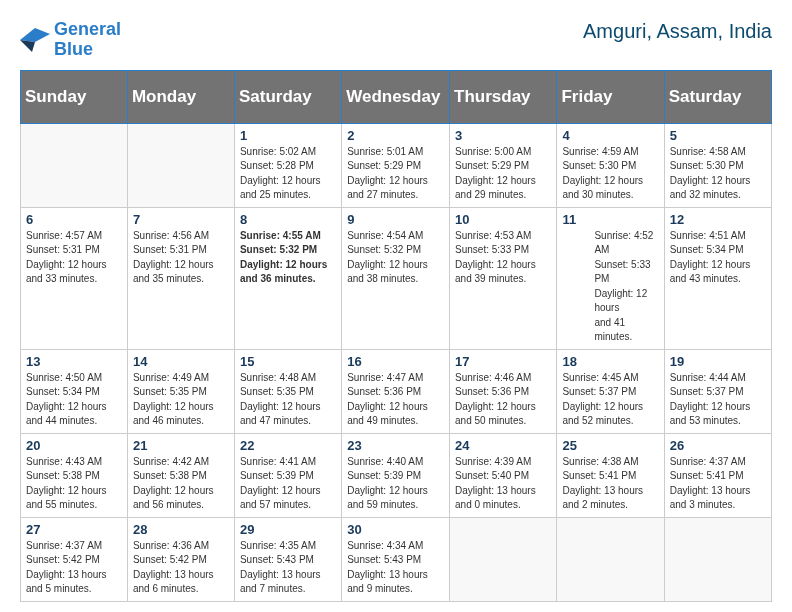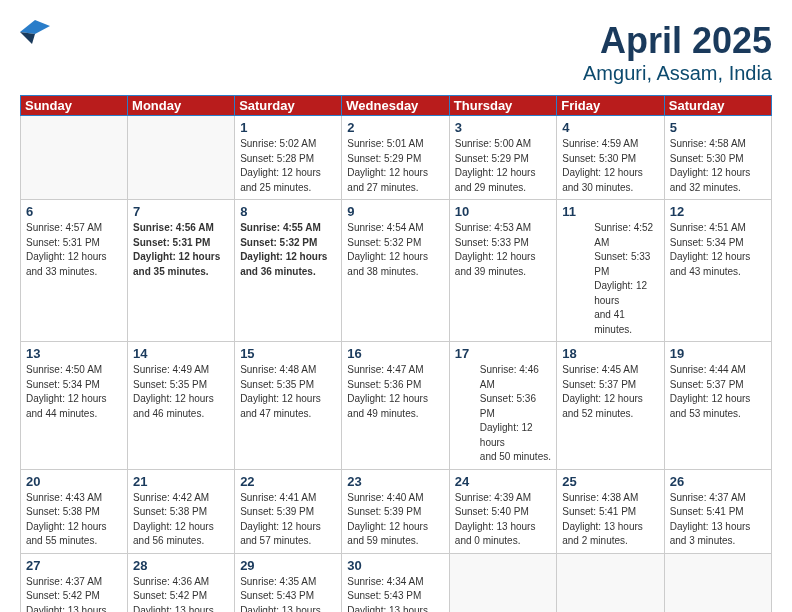--- a/index.html
+++ b/index.html
@@ -44,24 +44,24 @@
     }
     .location {
       font-size: 20px;
       color: #0c4a6e;
     }
     table {
       width: 100%;
       border-collapse: collapse;
     }
     th {
-      background-color: #b91c1c;
+      background-color: #737373;
       color: #fff;
-      font-size: 13px;
-      padding: 2px 4px;
+      font-size: 17px;
+      padding: 16px 4px;
       text-align: left;
       border: 1px solid #2a7dc9;
     }
     td {
       border: 1px solid #ccc;
       vertical-align: top;
       padding: 4px 5px;
       font-size: 10.5px;
       color: #222;
       height: 80px;
@@ -85,23 +85,26 @@
   </style>
 </head>
 <body>
 
 <div class="header">
   <div class="logo">
     <svg class="logo-bird" viewBox="0 0 30 24" xmlns="http://www.w3.org/2000/svg">
       <polygon points="0,12 15,0 30,6 15,14" fill="#2a7dc9"></polygon>
       <polygon points="0,12 15,14 12,24" fill="#1a3a5c"></polygon>
     </svg>
+    <div class="logo-text">
+      <div><span>General</span></div>
+      <div><span style="color:#2a7dc9">Blue</span></div>
+    </div>
   </div>
   <div class="title-block">
-    <div class="month-title">April 2025</div>
     <div class="location">Amguri, Assam, India</div>
   </div>
 </div>
 
 <table>
   <thead>
     <tr>
     <th>Sunday</th>
         <th>Monday</th>
         <th>Saturday</th>
@@ -154,21 +157,21 @@
       <tr>
         <td>
           <span class="day-num">6</span>
           <div class="cell-info" style="white-space: pre-line;">Sunrise: 4:57 AM
 Sunset: 5:31 PM
 Daylight: 12 hours
 and 33 minutes.</div>
         </td>
         <td>
           <span class="day-num">7</span>
-          <div class="cell-info" style="white-space: pre-line; font-weight: bold;">Sunrise: 4:56 AM
+          <div class="cell-info" style="white-space: pre-line;">Sunrise: 4:56 AM
 Sunset: 5:31 PM
 Daylight: 12 hours
 and 35 minutes.</div>
         </td>
         <td>
           <span class="day-num">8</span>
           <div class="cell-info" style="white-space: pre-line; font-weight: bold;">Sunrise: 4:55 AM
 Sunset: 5:32 PM
 Daylight: 12 hours
 and 36 minutes.</div>
@@ -226,21 +229,21 @@
         </td>
         <td>
           <span class="day-num">16</span>
           <div class="cell-info" style="white-space: pre-line;">Sunrise: 4:47 AM
 Sunset: 5:36 PM
 Daylight: 12 hours
 and 49 minutes.</div>
         </td>
         <td>
           <span class="day-num">17</span>
-          <div class="cell-info" style="white-space: pre-line; margin-left: 25px;">Sunrise: 4:46 AM
+          <div class="cell-info" style="white-space: pre-line;">Sunrise: 4:46 AM
 Sunset: 5:36 PM
 Daylight: 12 hours
 and 50 minutes.</div>
         </td>
         <td>
           <span class="day-num">18</span>
           <div class="cell-info" style="white-space: pre-line;">Sunrise: 4:45 AM
 Sunset: 5:37 PM
 Daylight: 12 hours
 and 52 minutes.</div>

